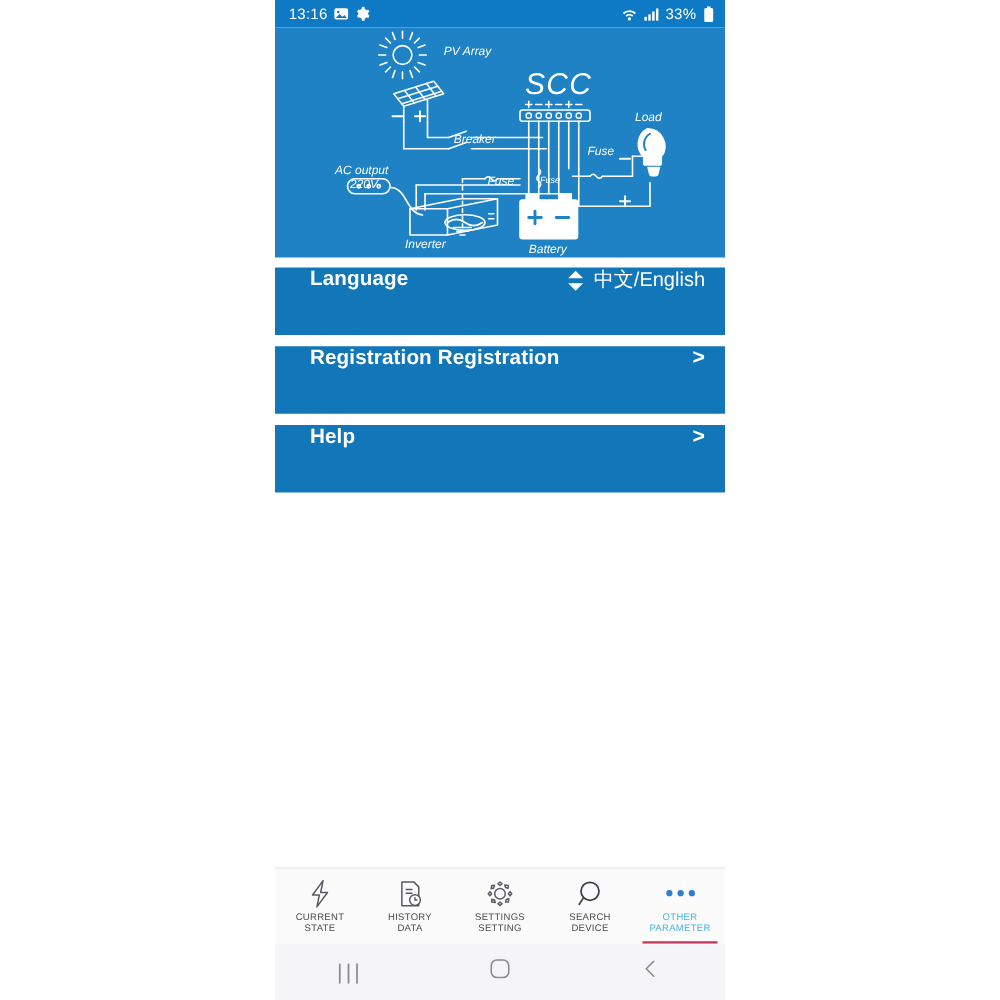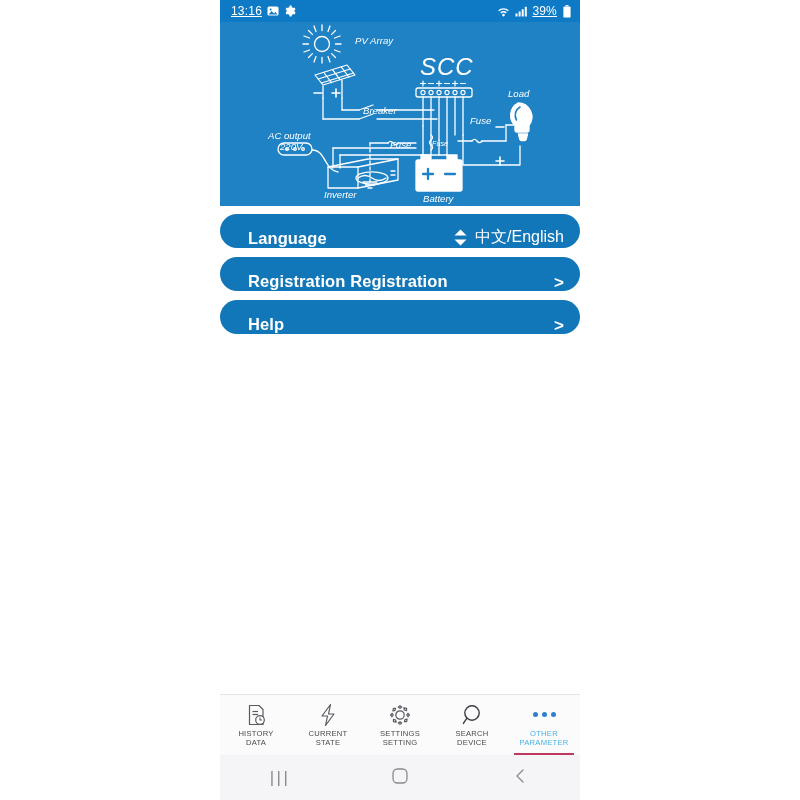--- a/index.html
+++ b/index.html
@@ -35,21 +35,20 @@
     height: 22px;
     background: #0e7ac6;
     color: #ffffff;
     display: flex;
     align-items: center;
     justify-content: space-between;
     padding: 0 9px 0 11px;
     box-sizing: border-box;
     font-size: 11.5px;
     letter-spacing: .2px;
-    text-decoration: underline;
   }
   .sb-left, .sb-right {
     display: flex;
     align-items: center;
     gap: 5px;
   }
   .sb-time { font-size: 12px; }
   .sb-ico { display: inline-flex; align-items: center; }
   .sb-batt-txt { font-size: 12px; margin-right: 1px; }
 
@@ -62,30 +61,29 @@
     font-style: italic;
   }
   #diagram-svg { display: block; width: 360px; height: 184px; }
 
   
   #menu-list {
     padding-top: 8px;
     background: #ffffff;
   }
   .menu-row {
-    height: 34px;
+    height: 54px;
     background: #1277b8;
     display: flex;
-    align-items: flex-end;
+    align-items: flex-start;
     justify-content: space-between;
     padding: 0 16px 0 28px;
     box-sizing: border-box;
     margin-bottom: 9px;
     cursor: pointer;
-    border-radius: 18px;
   }
   .menu-label {
     color: #ffffff;
     font-size: 16.5px;
     font-weight: bold;
     letter-spacing: .1px;
   }
   .menu-value {
     color: #ffffff;
     font-size: 16px;
@@ -217,21 +215,21 @@
           </svg>
         </span>
         <span class="sb-ico">
           <svg width="12" height="11" viewBox="0 0 12 11">
             <rect x="0.5" y="7.5" width="2" height="3" fill="#ffffff"></rect>
             <rect x="3.6" y="5.5" width="2" height="5" fill="#ffffff"></rect>
             <rect x="6.7" y="3.2" width="2" height="7.3" fill="#ffffff"></rect>
             <rect x="9.8" y="0.8" width="2" height="9.7" fill="#ffffff"></rect>
           </svg>
         </span>
-        <span class="sb-batt-txt">39%</span>
+        <span class="sb-batt-txt">33%</span>
         <span class="sb-ico">
           <svg width="8" height="13" viewBox="0 0 8 13">
             <rect x="2.6" y="0" width="2.8" height="1.4" fill="#ffffff"></rect>
             <rect x="0.4" y="1.4" width="7.2" height="11.2" rx="1.2" fill="#ffffff"></rect>
           </svg>
         </span>
       </div>
     </div>
 
     <div id="diagram-panel">
@@ -431,39 +429,39 @@
 
     </div>
 
     <div id="content-filler"></div>
 
     <div id="tab-bar">
 
       <div class="tab">
         <span class="tab-icon">
           <svg width="22" height="24" viewBox="0 0 22 24">
+            <path d="M13.5 1.5 L5 13 L10.5 13 L8.5 22.5 L17 11 L11.5 11 Z" fill="none" stroke="#5a5a62" stroke-width="1.2" stroke-linejoin="round"></path>
+          </svg>
+        </span>
+        <span class="tab-label">CURRENT
+STATE</span>
+      </div>
+
+      <div class="tab">
+        <span class="tab-icon">
+          <svg width="22" height="24" viewBox="0 0 22 24">
             <path d="M4.5 2.5 h9.5 l4 4 v15 h-13.5 z" fill="none" stroke="#5a5a62" stroke-width="1.2" stroke-linejoin="round"></path>
             <line x1="7.5" y1="8.5" x2="13" y2="8.5" stroke="#5a5a62" stroke-width="1.2"></line>
             <line x1="7.5" y1="11.5" x2="13" y2="11.5" stroke="#5a5a62" stroke-width="1.2"></line>
             <circle cx="15" cy="17" r="4.3" fill="#ffffff" stroke="#5a5a62" stroke-width="1.2"></circle>
             <path d="M15 14.6 V17 h2" fill="none" stroke="#5a5a62" stroke-width="1.1"></path>
           </svg>
         </span>
         <span class="tab-label">HISTORY
 DATA</span>
-      </div>
-
-      <div class="tab">
-        <span class="tab-icon">
-          <svg width="22" height="24" viewBox="0 0 22 24">
-            <path d="M13.5 1.5 L5 13 L10.5 13 L8.5 22.5 L17 11 L11.5 11 Z" fill="none" stroke="#5a5a62" stroke-width="1.2" stroke-linejoin="round"></path>
-          </svg>
-        </span>
-        <span class="tab-label">CURRENT
-STATE</span>
       </div>
 
       <div class="tab">
         <span class="tab-icon">
           <svg width="24" height="24" viewBox="0 0 24 24">
             <g fill="none" stroke="#5a5a62" stroke-width="1.2" stroke-linejoin="round">
               <circle cx="12" cy="12" r="4.2"></circle>
               <path d="M12 2.6 l1.7 1.4 -1.7 1.3 -1.7 -1.3 z"></path>
               <path d="M12 21.4 l1.7 -1.4 -1.7 -1.3 -1.7 1.3 z"></path>
               <path d="M2.6 12 l1.4 -1.7 1.3 1.7 -1.3 1.7 z"></path>

